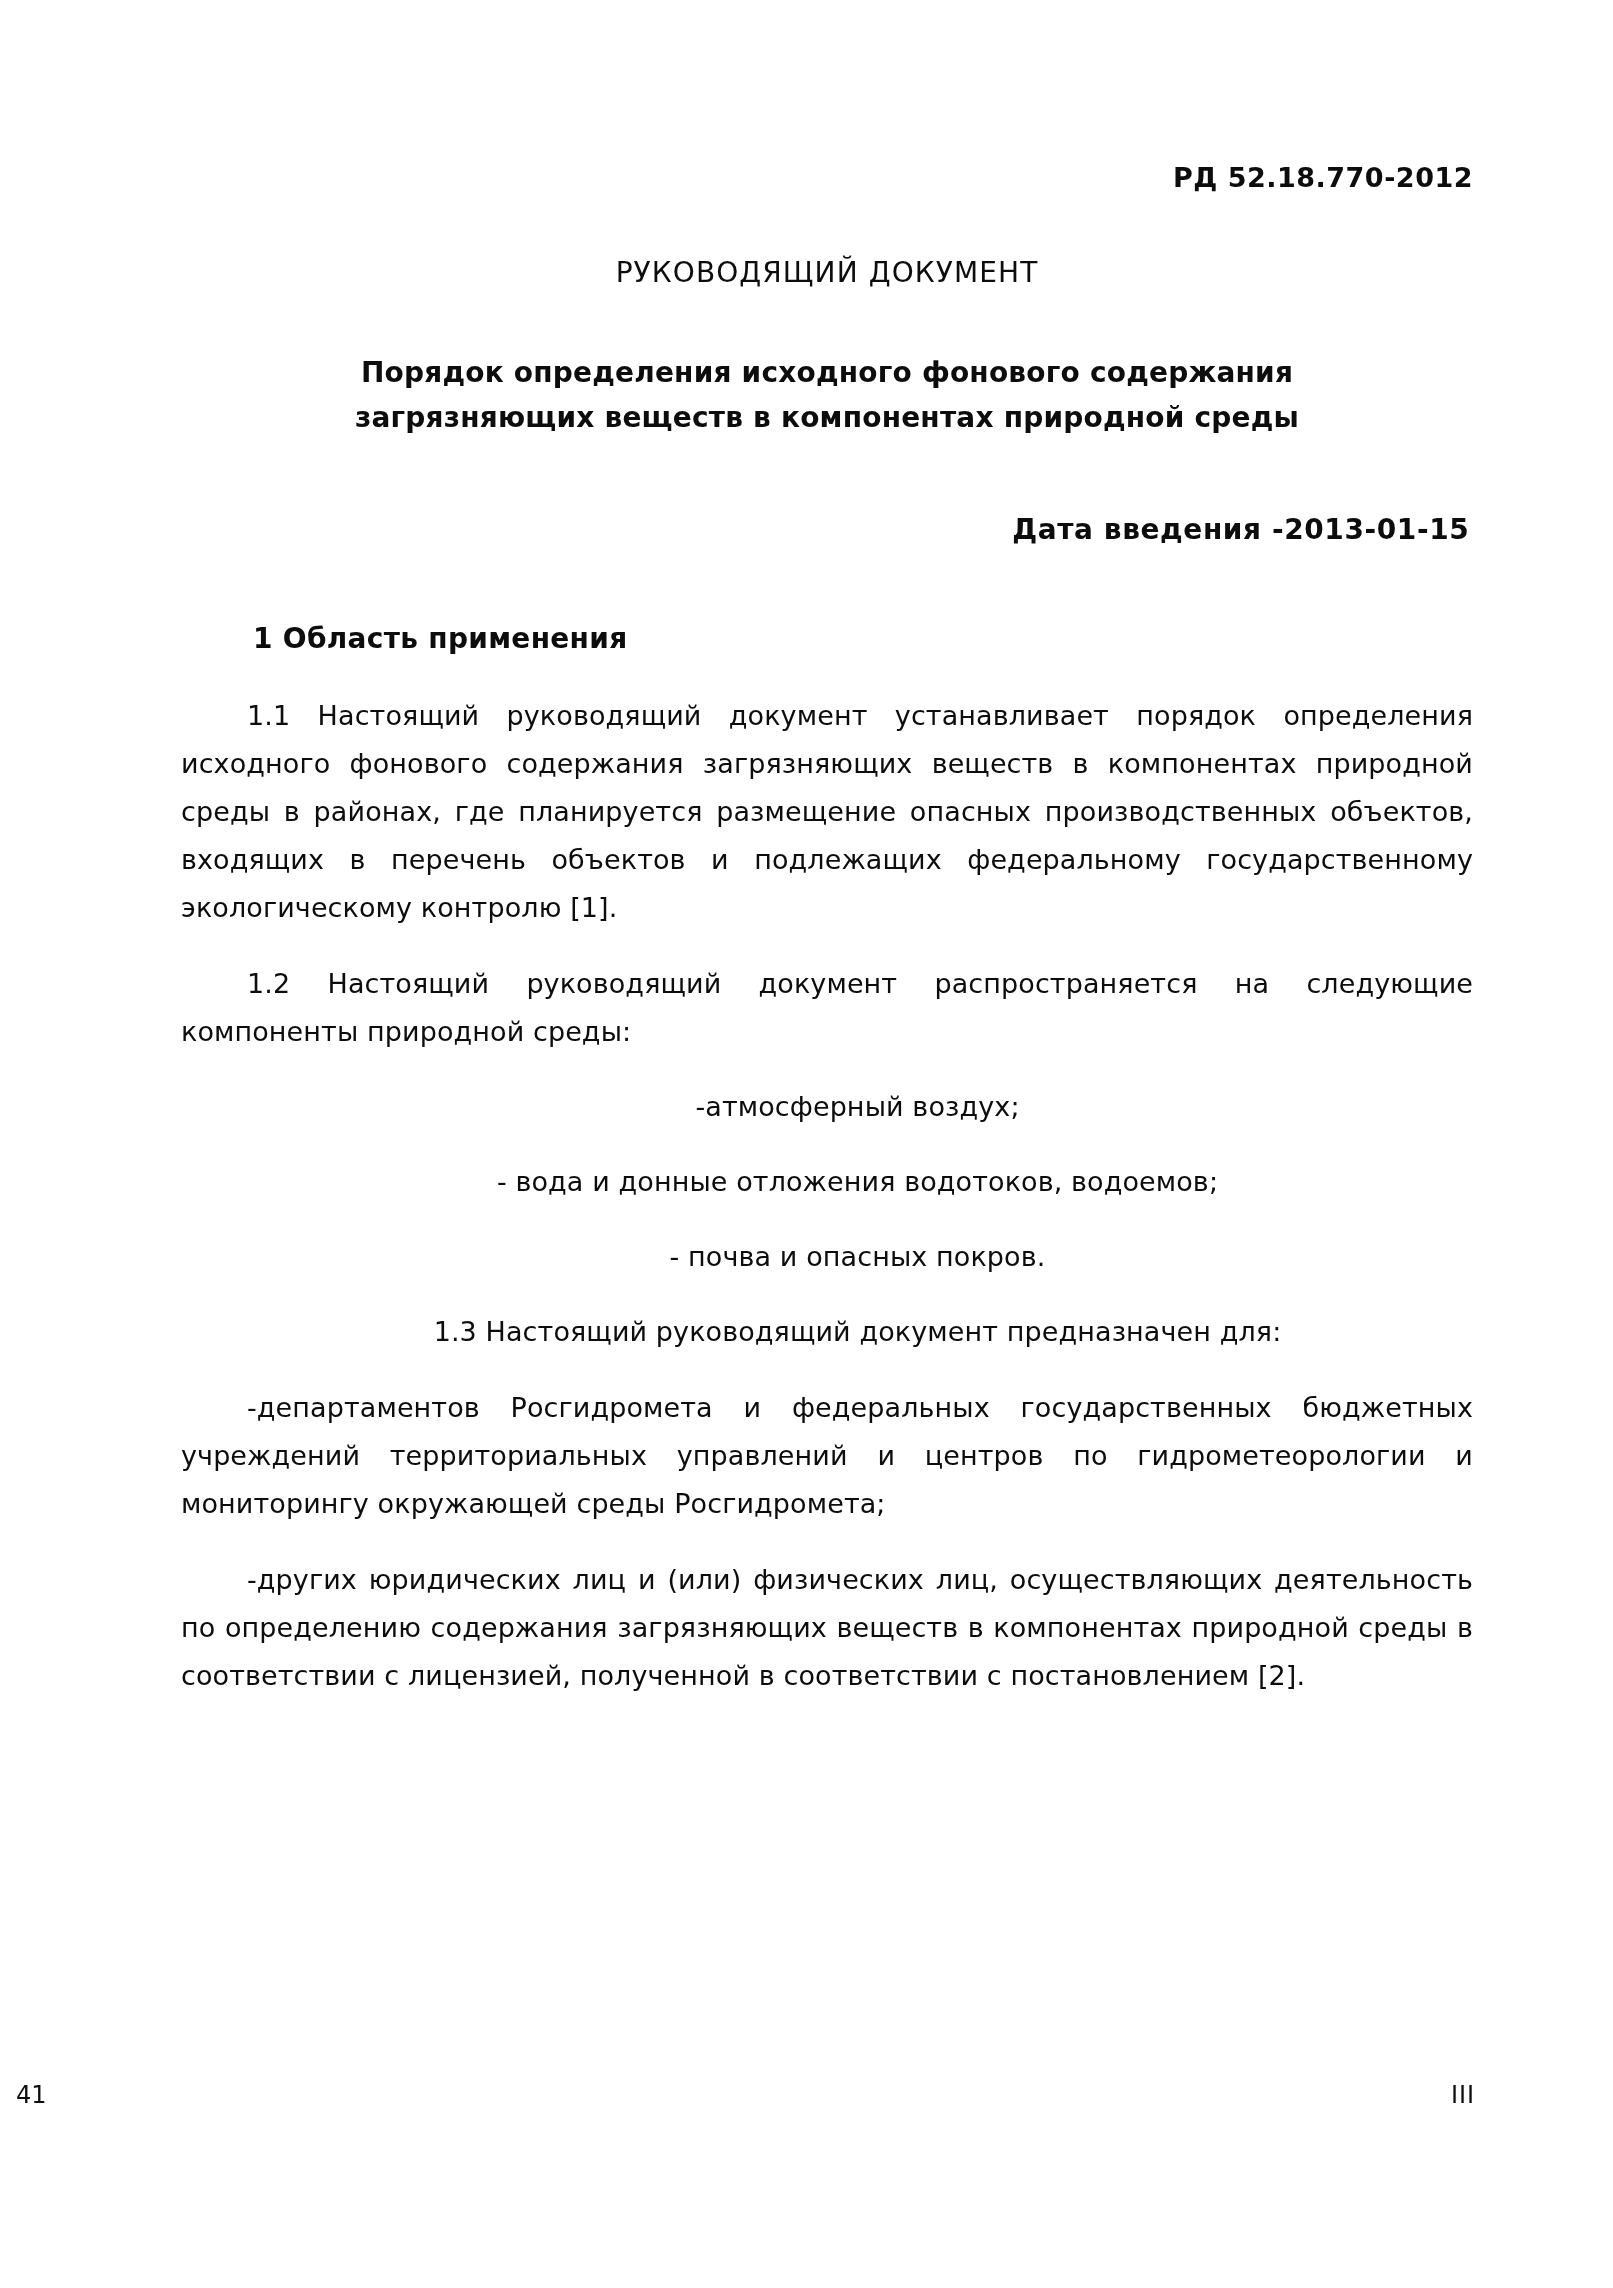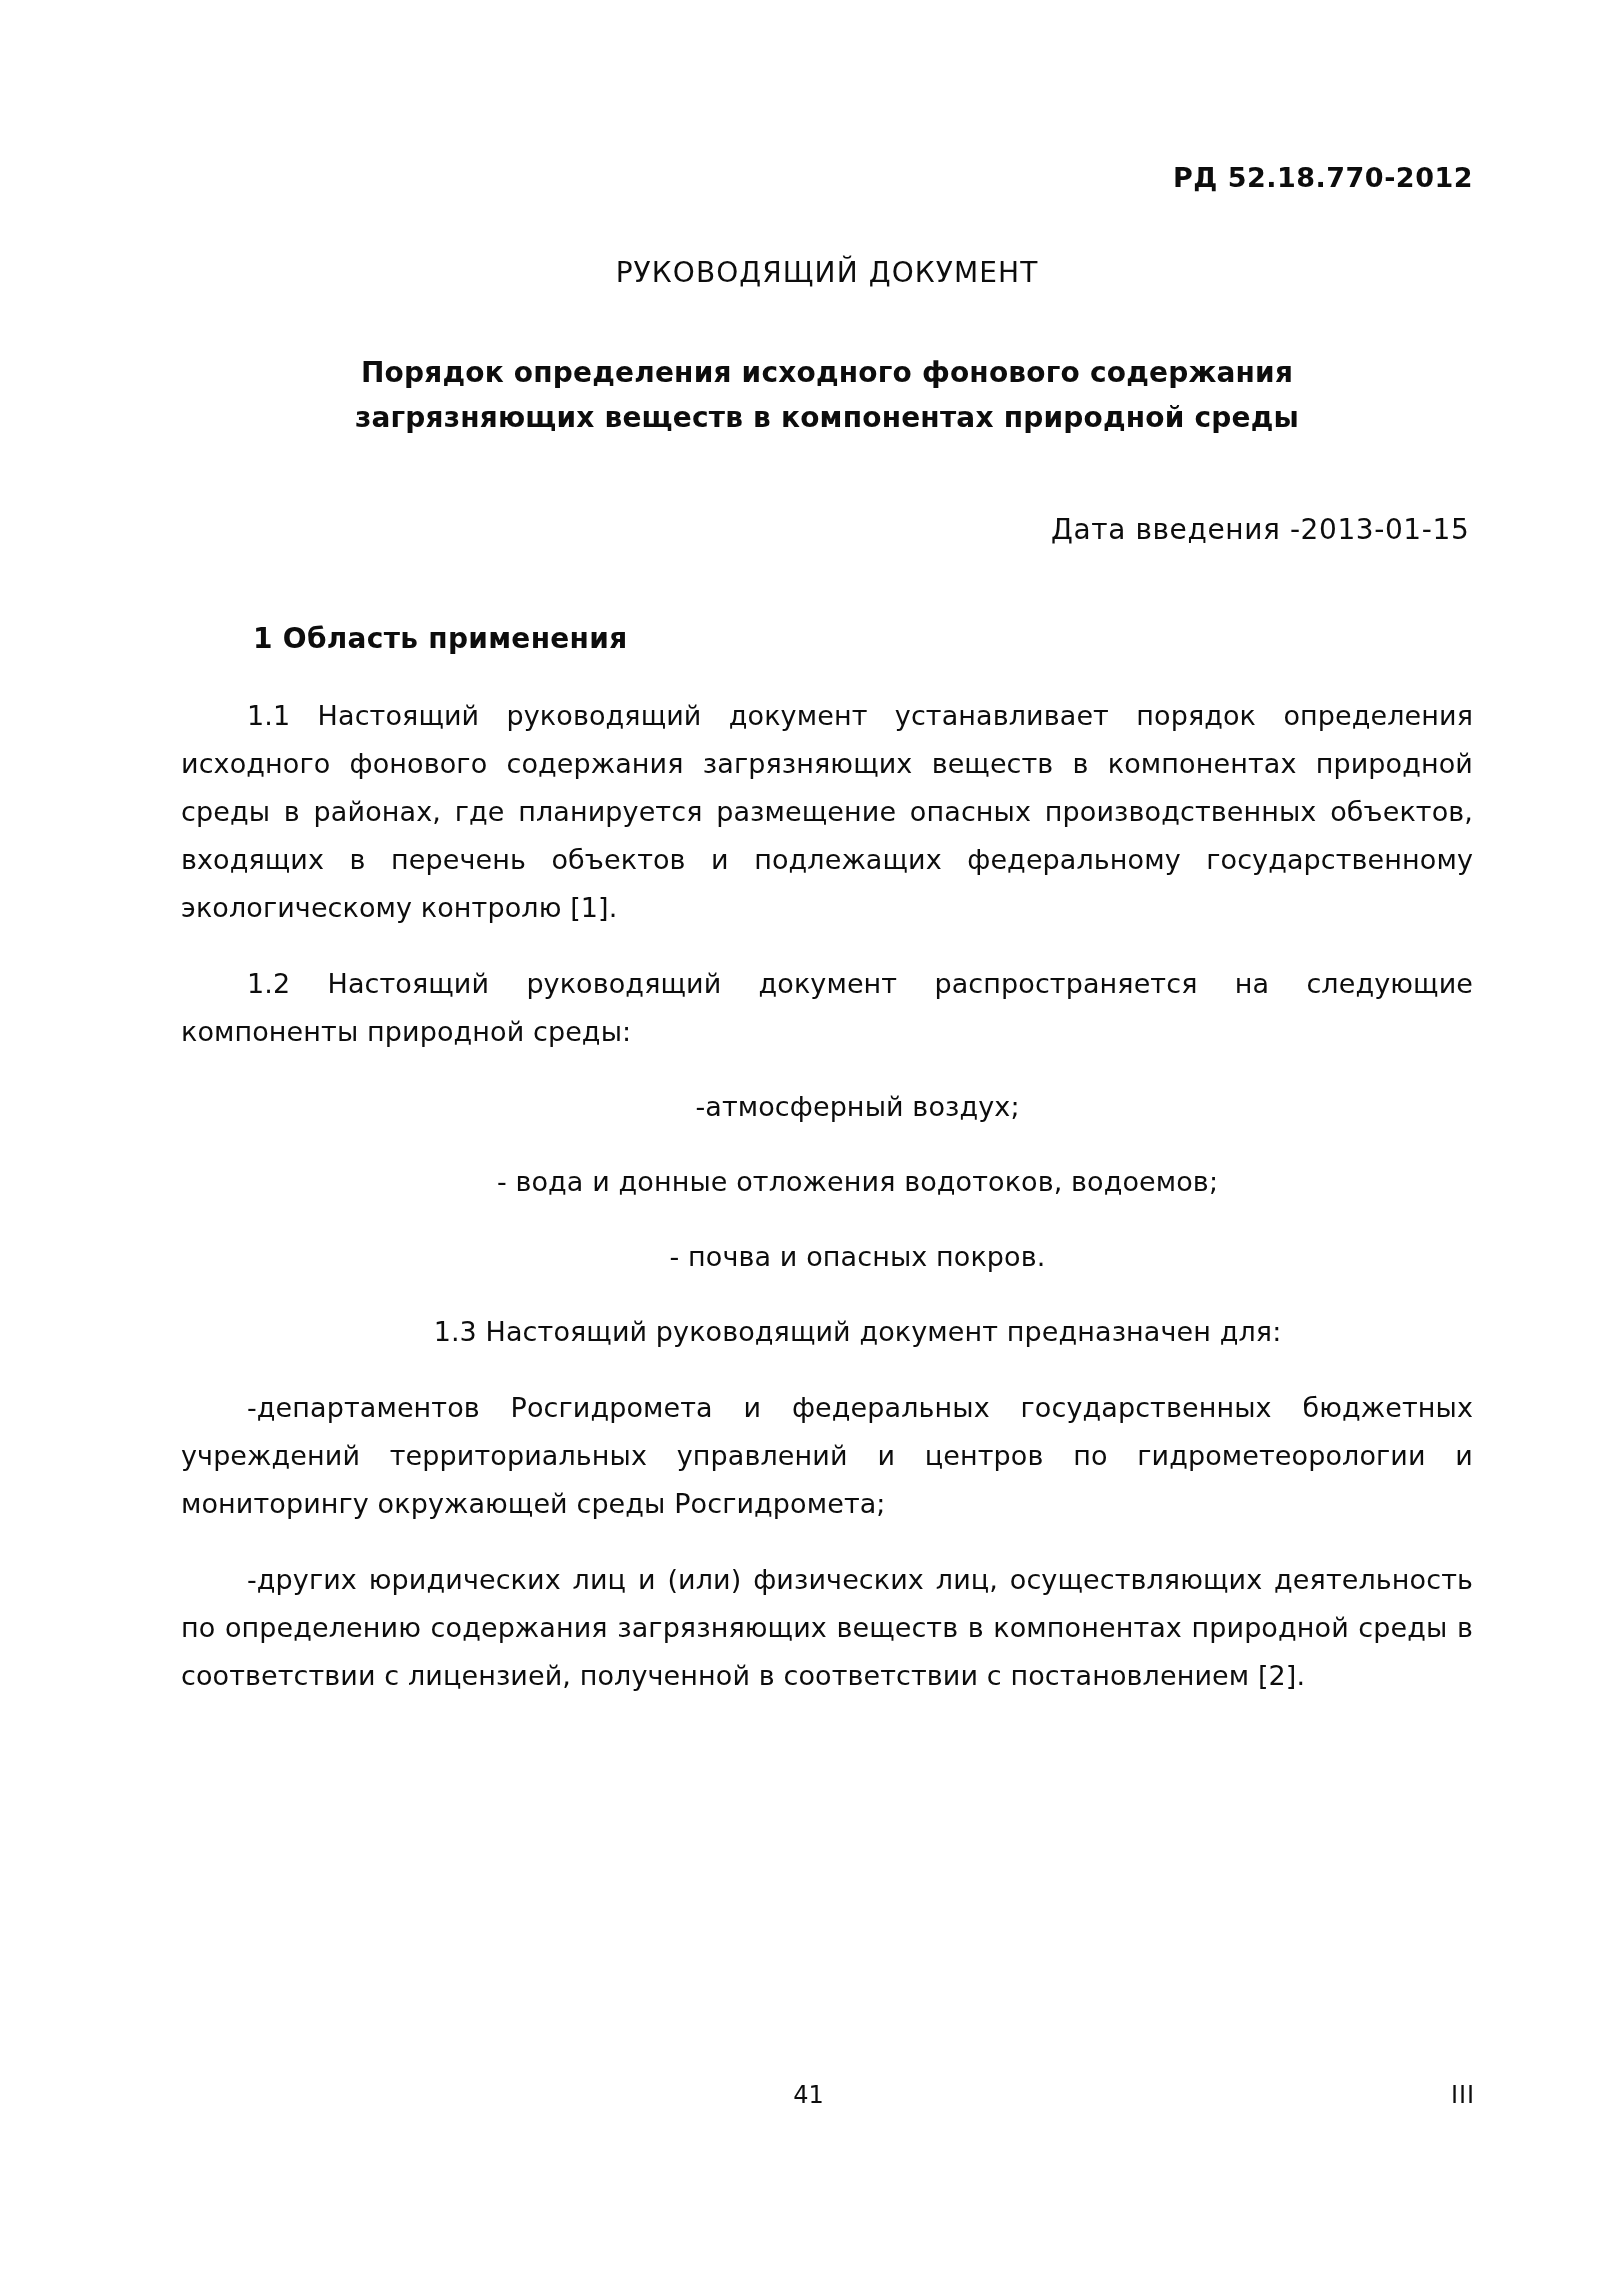--- a/index.html
+++ b/index.html
@@ -49,21 +49,21 @@
     line-height: 1.62;
     letter-spacing: 0.2px;
   }
   .doc-title .tline {
     display: block;
   }
   .intro-date {
     margin-top: 72px;
     text-align: right;
     font-size: 28px;
-    font-weight: normal;
+    font-weight: bold;
     letter-spacing: 0.6px;
     padding-right: 3.7px;
   }
   .section-heading {
     margin-top: 76px;
     font-size: 28px;
     font-weight: bold;
     padding-left: 72px;
     letter-spacing: 0.3px;
   }
@@ -81,24 +81,23 @@
   p.indent {
     text-indent: 66px;
   }
   p.dash {
     text-indent: 61px;
     text-align: center;
     margin-top: 27px;
   }
   .page-num {
     position: absolute;
-    left: 4px;
+    left: 16px;
     right: 0;
     top: 2081px;
-    text-align: center;
     font-size: 24px;
   }
   .page-mark {
     position: absolute;
     right: 138px;
     top: 2081px;
     font-size: 24px;
     letter-spacing: 0.9px;
   }
 </style>

